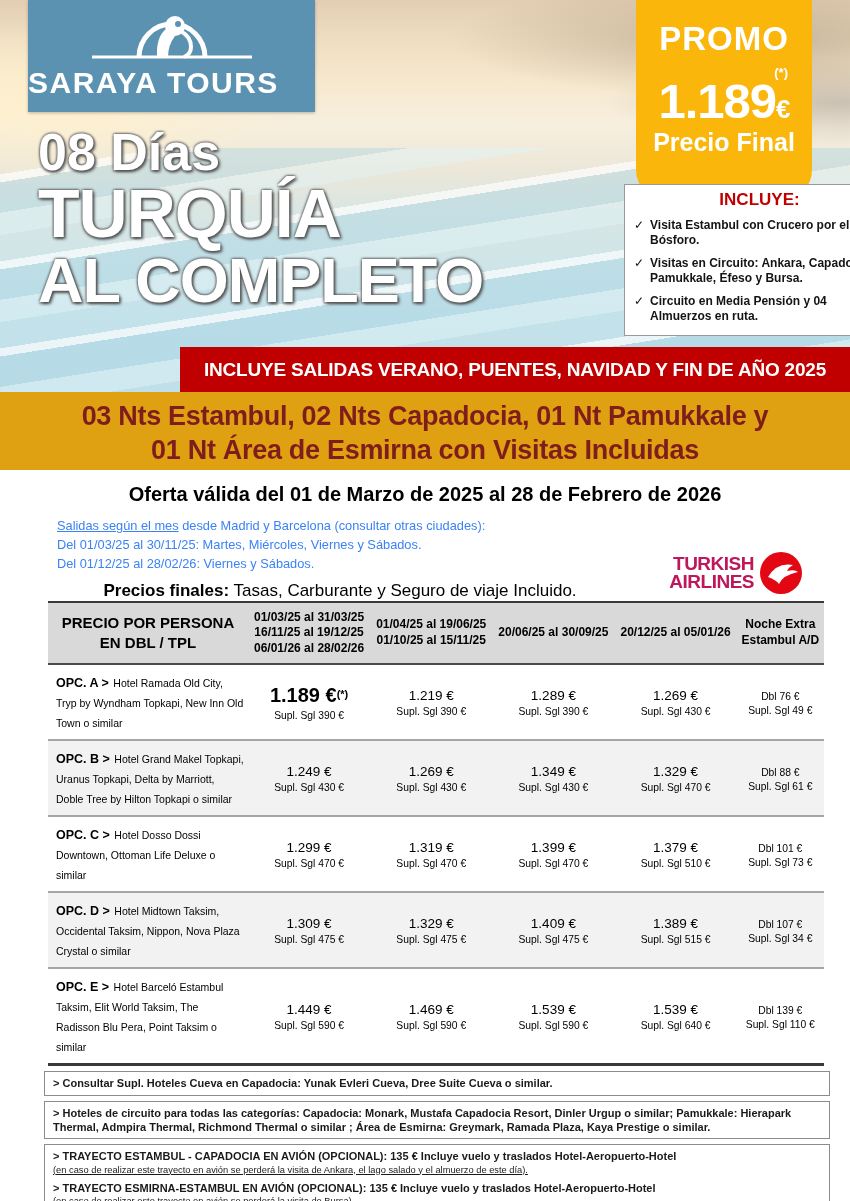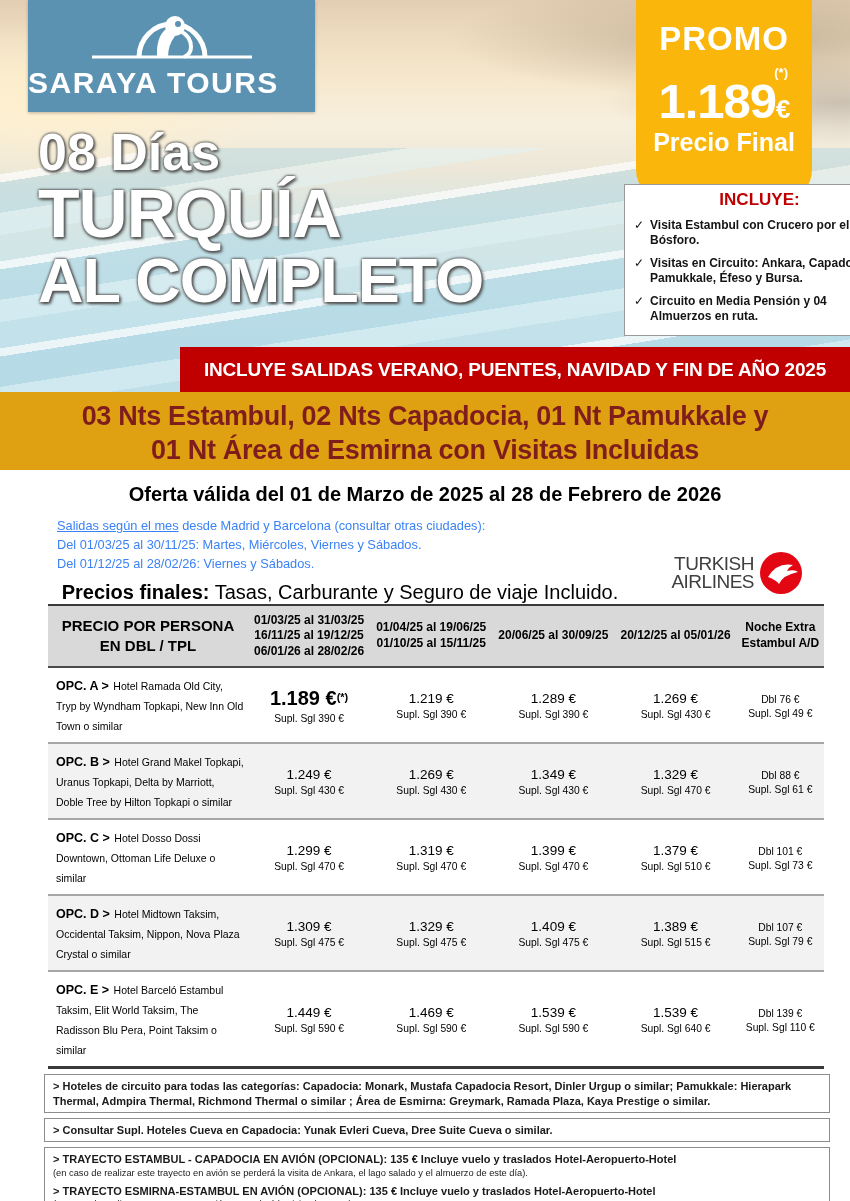--- a/index.html
+++ b/index.html
@@ -53,25 +53,25 @@
 
   
   .gold-banner { height:78px; background:#DFA011; color:#7f1d1d; text-align:center;
     font-weight:700; font-size:27px; line-height:1.26; padding-top:7px; letter-spacing:-.3px; }
 
   
   .content { position:relative; padding-top:13px; }
   .validity { text-align:center; font-size:20px; font-weight:700; color:#000; }
   .salidas-block { margin:10px 0 0 57px; font-size:12.8px; color:#3b82f6; line-height:1.5; }
   .u { text-decoration:underline; }
-  .precios-line { text-align:center; font-size:20px; margin:7px 170px 0 0; color:#000; }
+  .precios-line { text-align:center; font-size:17px; margin:7px 170px 0 0; color:#000; }
   .precios-line b { font-weight:700; }
 
   .ta-logo { position:absolute; right:46px; top:80px; display:flex; align-items:center; }
-  .ta-text { font-size:19px; font-weight:400; color:#404040; line-height:.95; letter-spacing:-.5px; text-align:right; margin-right:4px; }
+  .ta-text { font-size:19px; font-weight:700; color:#be185d; line-height:.95; letter-spacing:-.5px; text-align:right; margin-right:4px; }
   .ta-text span { display:block; }
 
   
   .price-table { margin:0 26px 0 48px; width:776px; border-collapse:collapse;
     border-top:2px solid #3a3a3a; border-bottom:3px solid #3a3a3a; color:#000; }
   .price-table th { background:#D9D9D9; border-bottom:2px solid #4a4a4a;
     font-size:12px; font-weight:700; white-space:pre-line; line-height:1.3; padding:7px 2px; text-align:center; vertical-align:middle; }
   .price-table th:first-child { font-size:15px; width:200px; }
   .price-table td { padding:7px 4px; text-align:center; vertical-align:middle; }
   .price-table tbody tr + tr td { border-top:2px solid #a6a6a6; }
@@ -80,21 +80,21 @@
   .opt { font-size:12.5px; font-weight:700; }
   .hnames { font-size:10.5px; }
   .pm { font-size:13.5px; }
   .pm.big { font-size:20px; font-weight:700; }
   .pm.big .star { font-size:11px; vertical-align:4px; }
   .ps { font-size:10.3px; margin-top:3px; }
 
   
   .note-box { margin:5px 20px 0 44px; border:1px solid #8c8c8c; padding:4px 8px;
     font-size:11px; font-weight:600; color:#1a1a1a; line-height:1.3; }
-  .note-sub { font-size:9.3px; font-weight:400; }
+  .note-sub { font-size:9.3px; font-weight:400;text-decoration:underline; }
   .note-gap { height:5px; }
 </style>
 </head>
 <body>
 
 <div class="page">
 
   <header class="hero">
     <div class="sun-glow"></div>
     <div class="terraces"></div>
@@ -269,21 +269,21 @@
           <td>
               <div class="pm">1.409 €</div>
               <div class="ps">Supl. Sgl 475 €</div>
             </td>
           <td>
               <div class="pm">1.389 €</div>
               <div class="ps">Supl. Sgl 515 €</div>
             </td>
           <td>
               <div class="ps">Dbl 107 €</div>
-              <div class="ps">Supl. Sgl 79 €</div>
+              <div class="ps">Supl. Sgl 34 €</div>
             </td>
         </tr>
         <tr class="row">
           <td class="hcell"><span class="opt">OPC. E &gt;</span> <span class="hnames">Hotel Barceló Estambul Taksim, Elit World Taksim, The Radisson Blu Pera, Point Taksim o similar</span></td>
           <td>
               <div class="pm">1.449 €</div>
               <div class="ps">Supl. Sgl 590 €</div>
             </td>
           <td>
               <div class="pm">1.469 €</div>
@@ -298,22 +298,22 @@
               <div class="ps">Supl. Sgl 640 €</div>
             </td>
           <td>
               <div class="ps">Dbl 139 €</div>
               <div class="ps">Supl. Sgl 110 €</div>
             </td>
         </tr>
       </tbody>
     </table>
 
+    <div class="note-box">&gt; Consultar Supl. Hoteles Cueva en Capadocia: Yunak Evleri Cueva, Dree Suite Cueva o similar.</div>
     <div class="note-box">&gt; Hoteles de circuito para todas las categorías: Capadocia: Monark, Mustafa Capadocia Resort, Dinler Urgup o similar; Pamukkale: Hierapark Thermal, Admpira Thermal, Richmond Thermal o similar ; Área de Esmirna: Greymark, Ramada Plaza, Kaya Prestige o similar.</div>
-    <div class="note-box">&gt; Consultar Supl. Hoteles Cueva en Capadocia: Yunak Evleri Cueva, Dree Suite Cueva o similar.</div>
     <div class="note-box">
       <div>&gt; TRAYECTO ESTAMBUL - CAPADOCIA EN AVIÓN (OPCIONAL): 135 € Incluye vuelo y traslados Hotel-Aeropuerto-Hotel</div>
       <div class="note-sub">(en caso de realizar este trayecto en avión se perderá la visita de Ankara, el lago salado y el almuerzo de este día).</div>
       <div class="note-gap"></div>
       <div>&gt; TRAYECTO ESMIRNA-ESTAMBUL EN AVIÓN (OPCIONAL): 135 € Incluye vuelo y traslados Hotel-Aeropuerto-Hotel</div>
       <div class="note-sub">(en caso de realizar este trayecto en avión se perderá la visita de Bursa).</div>
     </div>
 
   </main>
 

